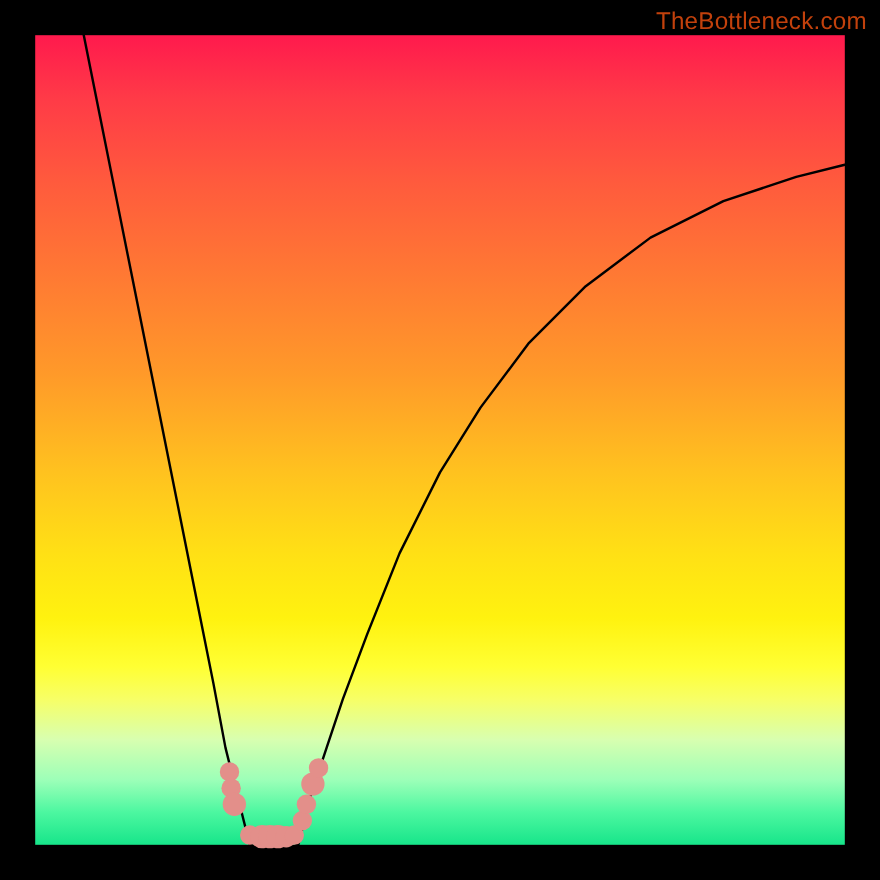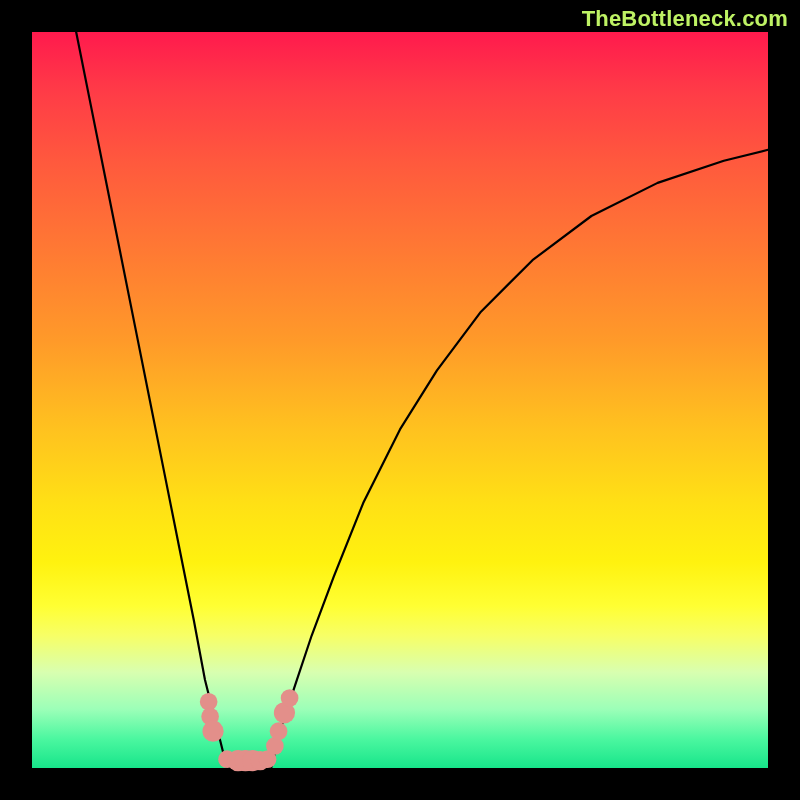--- a/index.html
+++ b/index.html
@@ -48,23 +48,23 @@
     left: 0;
     top: 0;
     width: 736px;
     height: 736px;
     overflow: visible;
   }
   .watermark {
     position: absolute;
     top: 6px;
     right: 12px;
-    color: #bef264;
+    color: #c2410c;
     font-size: 22px;
-    font-weight: 700;
+    font-weight: 400;
     letter-spacing: 0.2px;
     user-select: none;
   }
   path.curve {
     fill: none;
     stroke: #000;
     stroke-width: 2.2;
     stroke-linecap: round;
     stroke-linejoin: round;
   }

